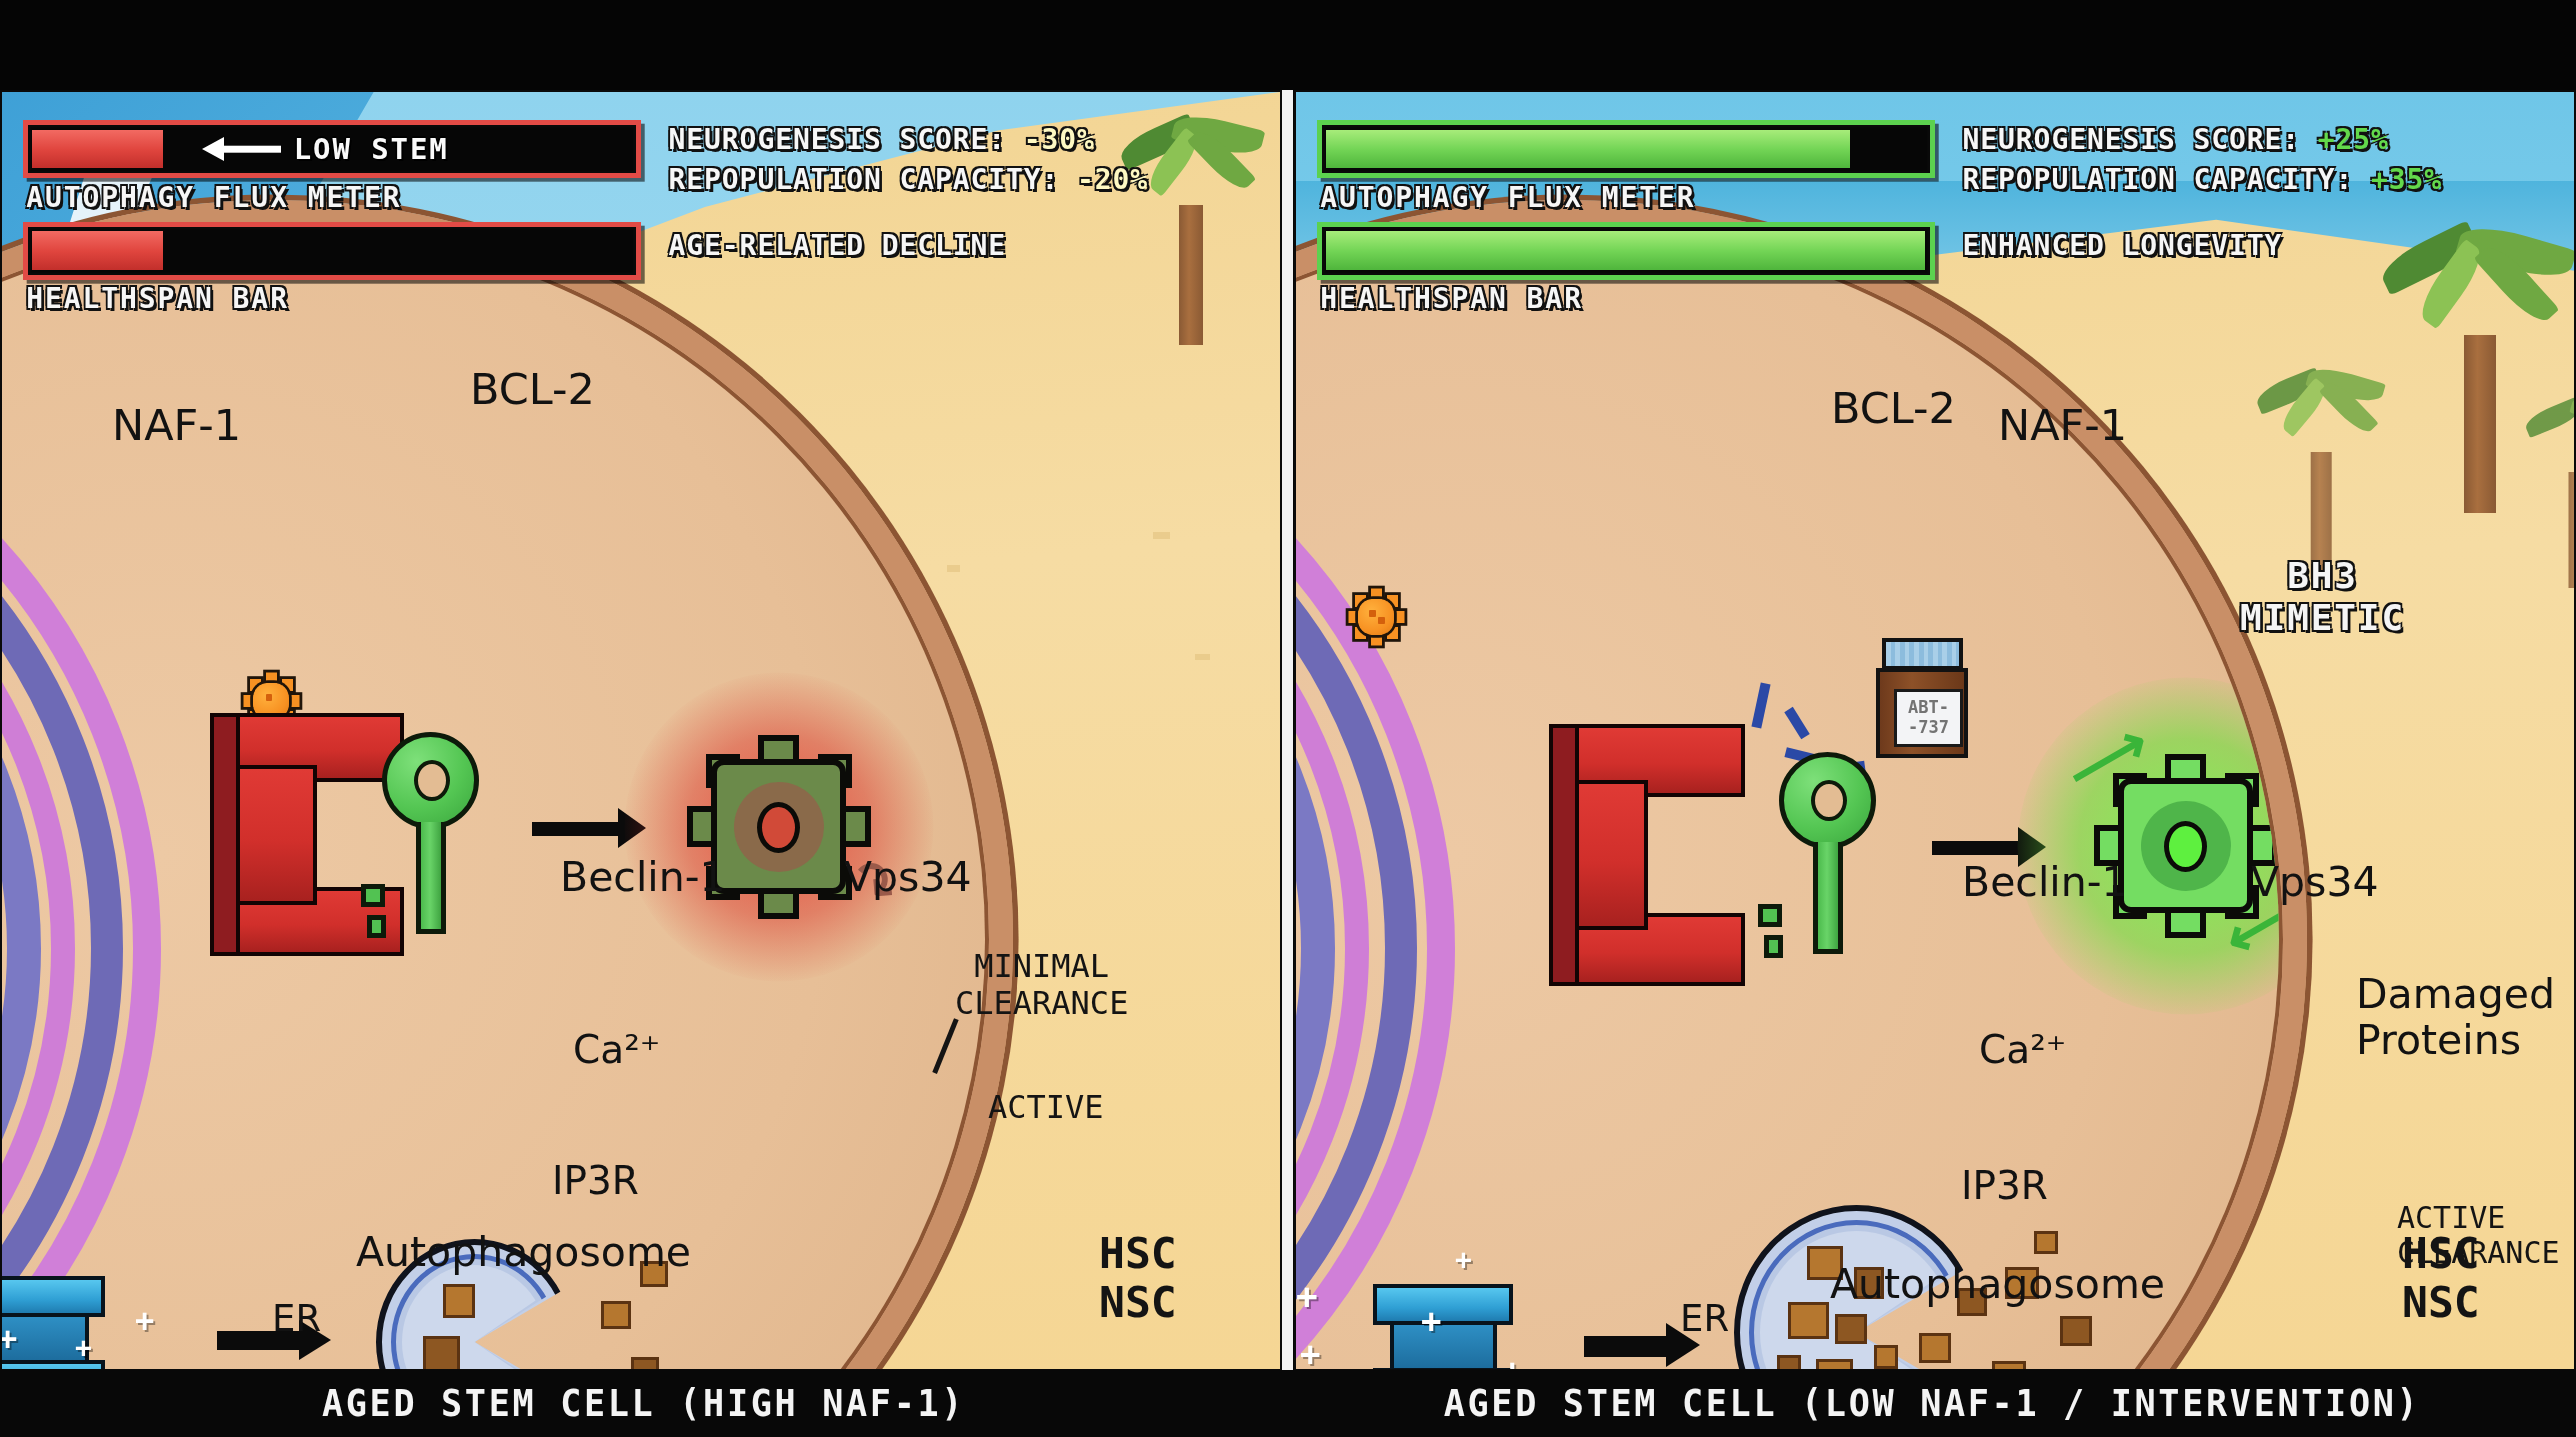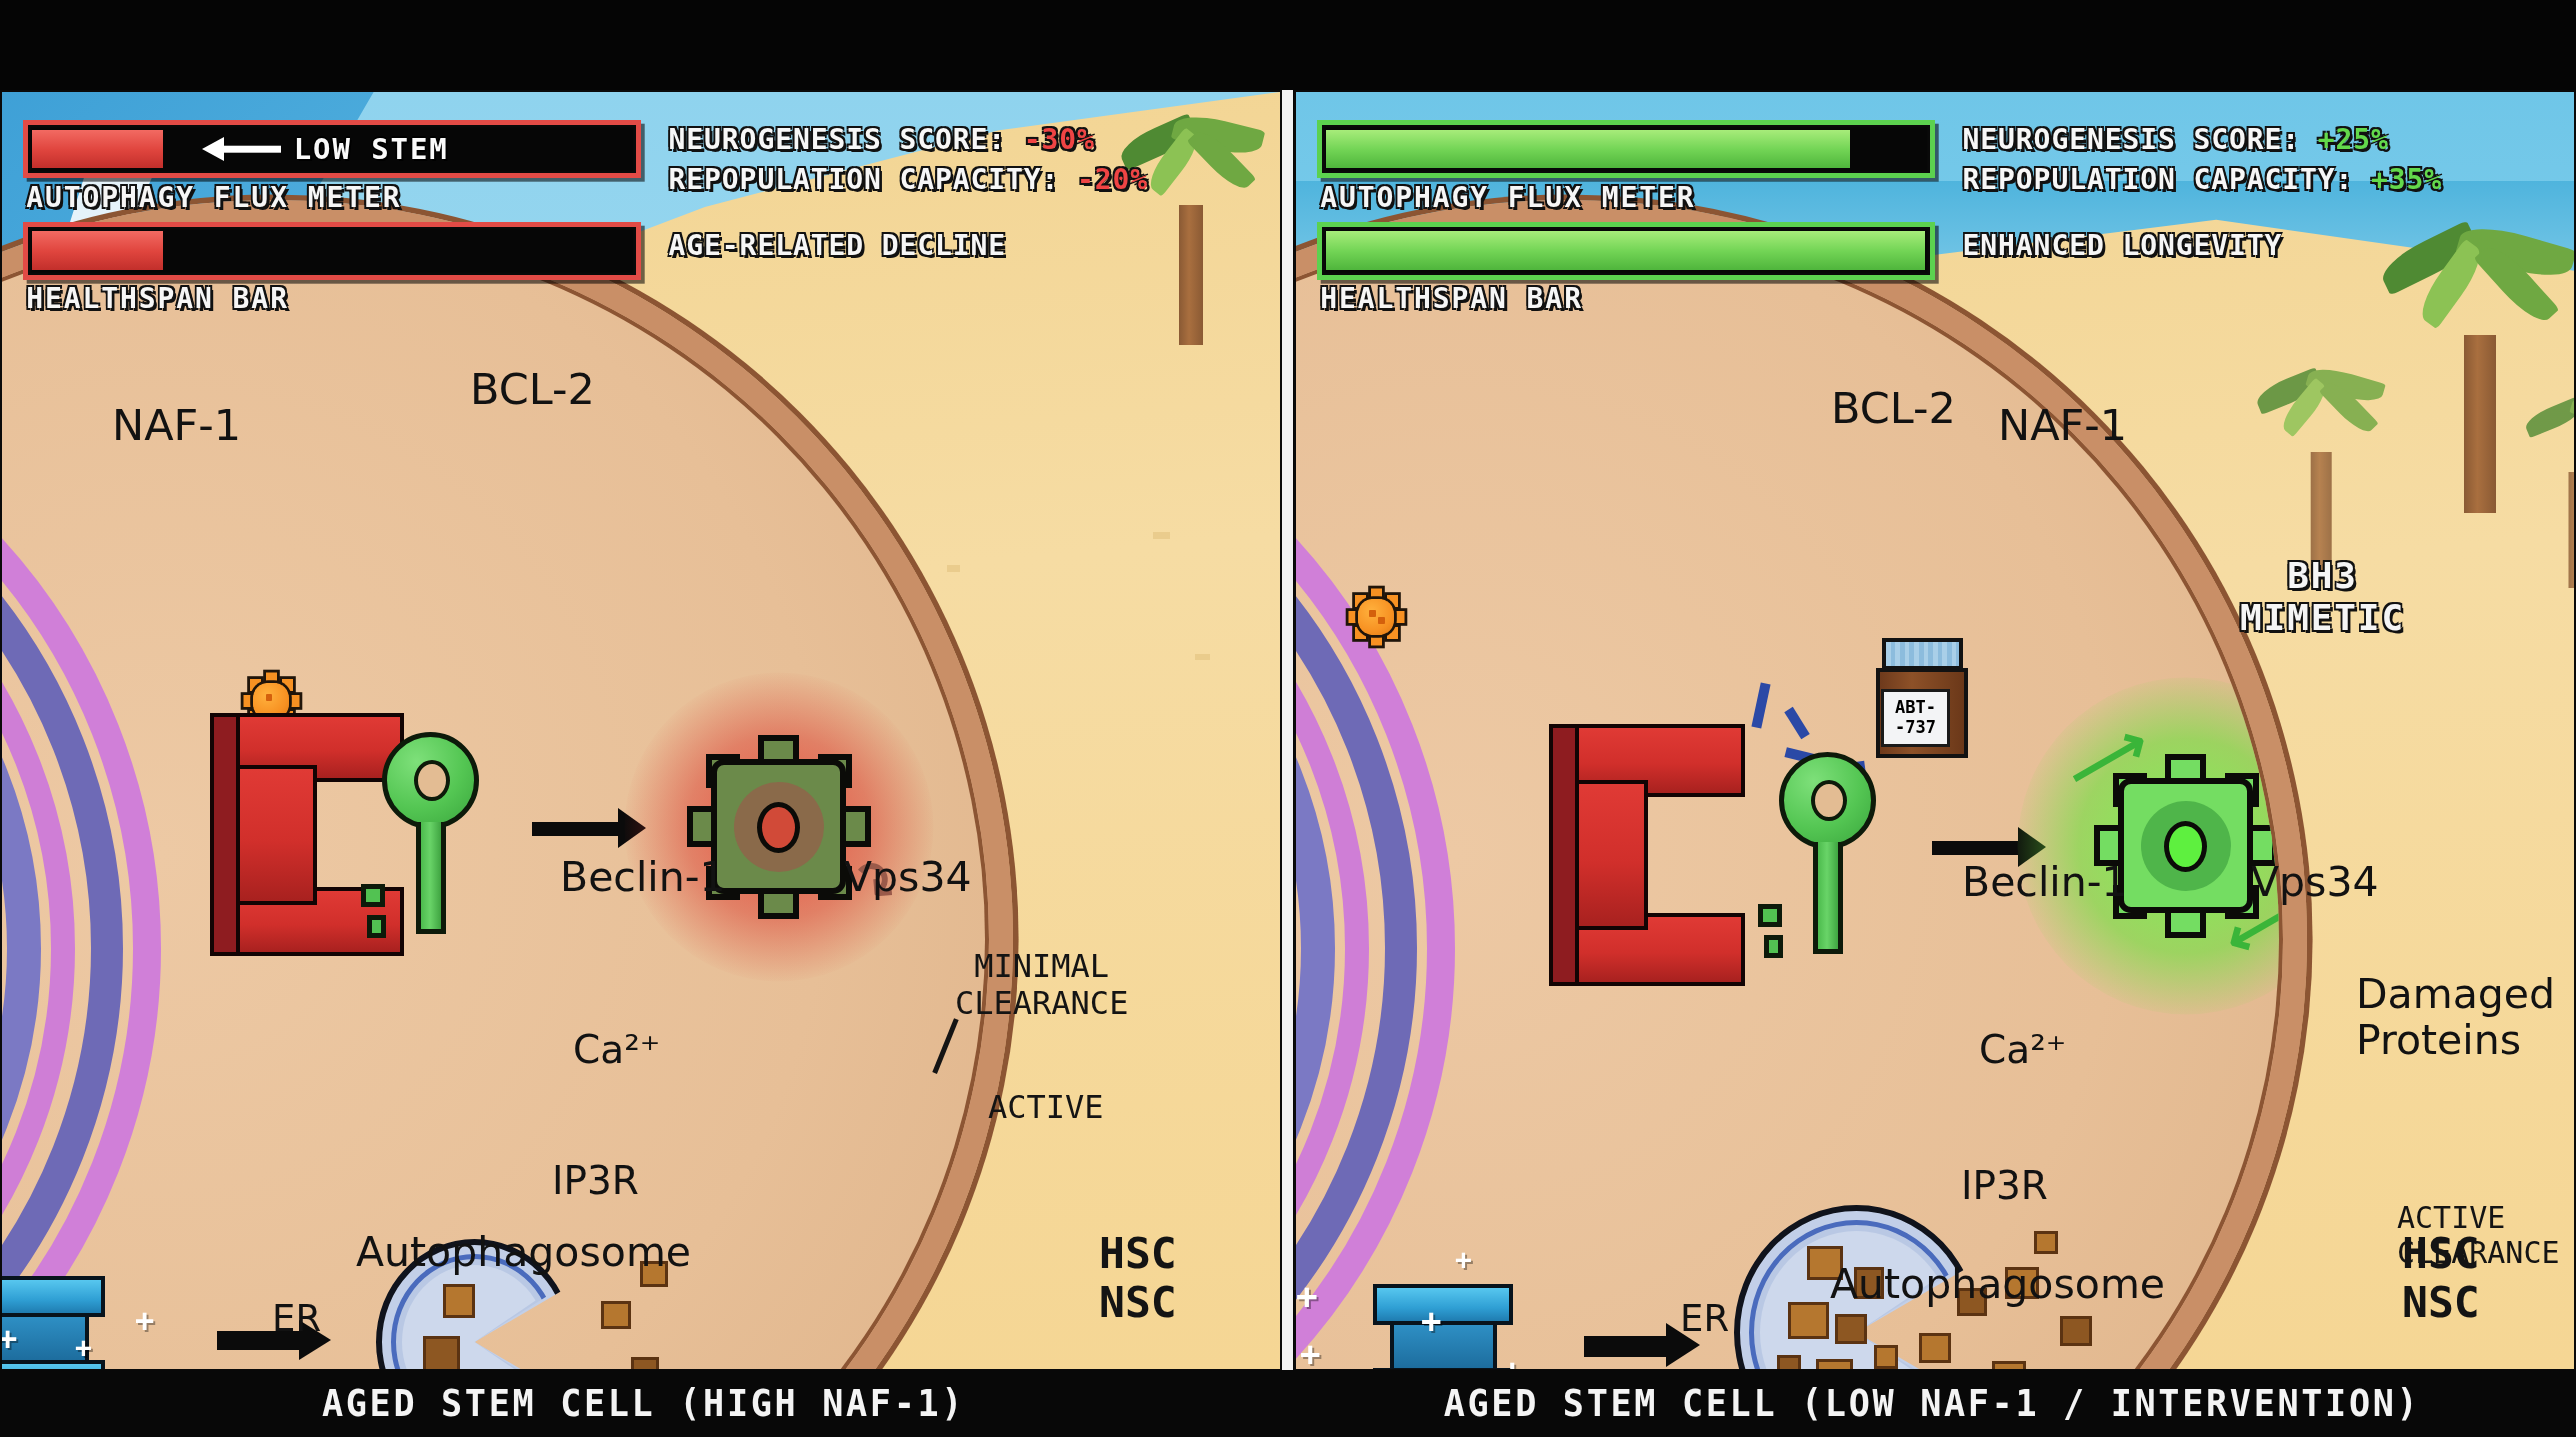--- a/index.html
+++ b/index.html
@@ -313,25 +313,25 @@
     position: absolute; left: 5.6px; top: 0; width: 81px; height: 32px;
     background: repeating-linear-gradient(90deg, #a9cfe8 0 4.7px, #8cbcdd 4.7px 9.4px);
     border: 4.7px solid #121212;
   }
   .bottle .body {
     position: absolute; left: 0; top: 30px; width: 92px; height: 90px;
     background: linear-gradient(90deg, #6e3a1c 0%, #8d5128 38%, #6b3819 100%);
     border: 4.7px solid #121212;
   }
   .bottle .label {
-    position: absolute; left: 5px; top: 51px; width: 69px; height: 58px;
+    position: absolute; left: 18px; top: 51px; width: 69px; height: 58px;
     background: #f3f4f6;
     border: 3.7px solid #1a1a1a;
     font-family: "DejaVu Sans Mono", monospace;
-    font-size: 17px; font-weight: bold; color: #000000;
+    font-size: 17px; font-weight: bold; color: #737373;
     line-height: 1.15;
     display: flex; flex-direction: column; align-items: center; justify-content: center;
     white-space: pre-line;
   }
   .spark {
     position: absolute; background: #2b49a6;
   }
 
   
   .sci-label {
@@ -416,21 +416,21 @@
   }
   .scores {
     position: absolute; left: 646px; top: 5.6px;
     font-family: "DejaVu Sans Mono", monospace;
     font-weight: bold; font-size: 28px; letter-spacing: 0.9px;
     color: #f7f7f7;
     text-shadow: 2.8px 2.8px 0 #111, -1.9px -1.9px 0 #111, 1.9px -1.9px 0 #111, -1.9px 1.9px 0 #111;
     line-height: 1.42;
     white-space: nowrap;
   }
-  .val-neg { color: #ef4444; }
+  .val-neg { color: #fef9c3; }
   .val-pos { color: #63d94b; }
 
   
   .caption {
     position: absolute; top: 1370px; height: 67px;
     background: #080808;
     display: flex; align-items: center; justify-content: center;
   }
   #caption-left  { left: 0;    width: 1288px; }
   #caption-right { left: 1288px; width: 1288px; }

